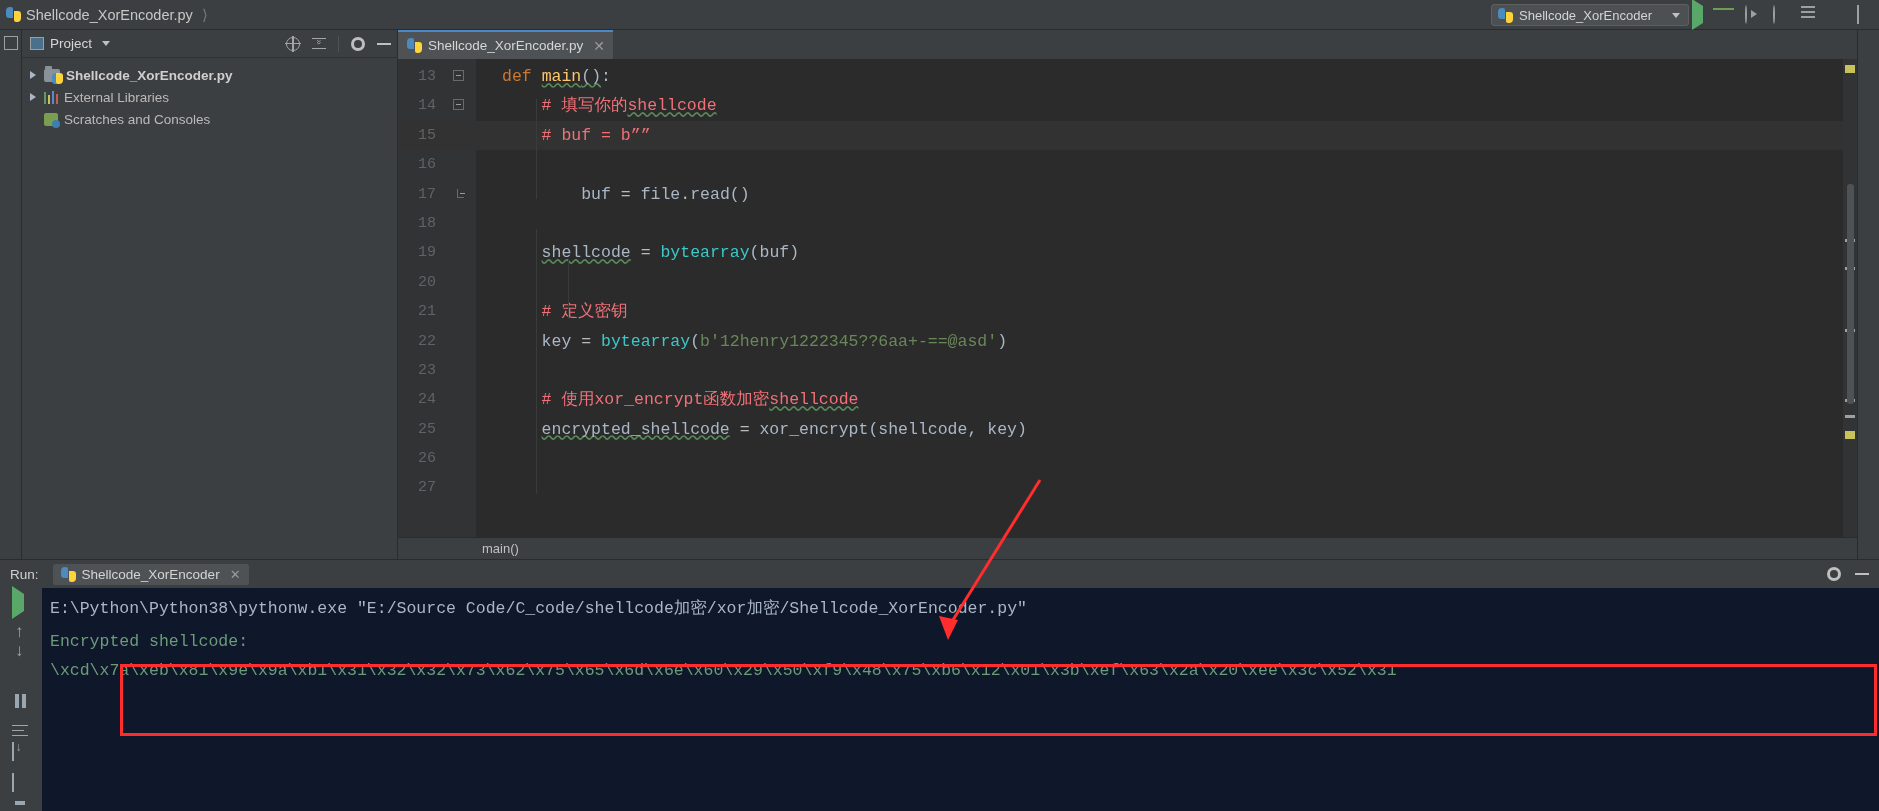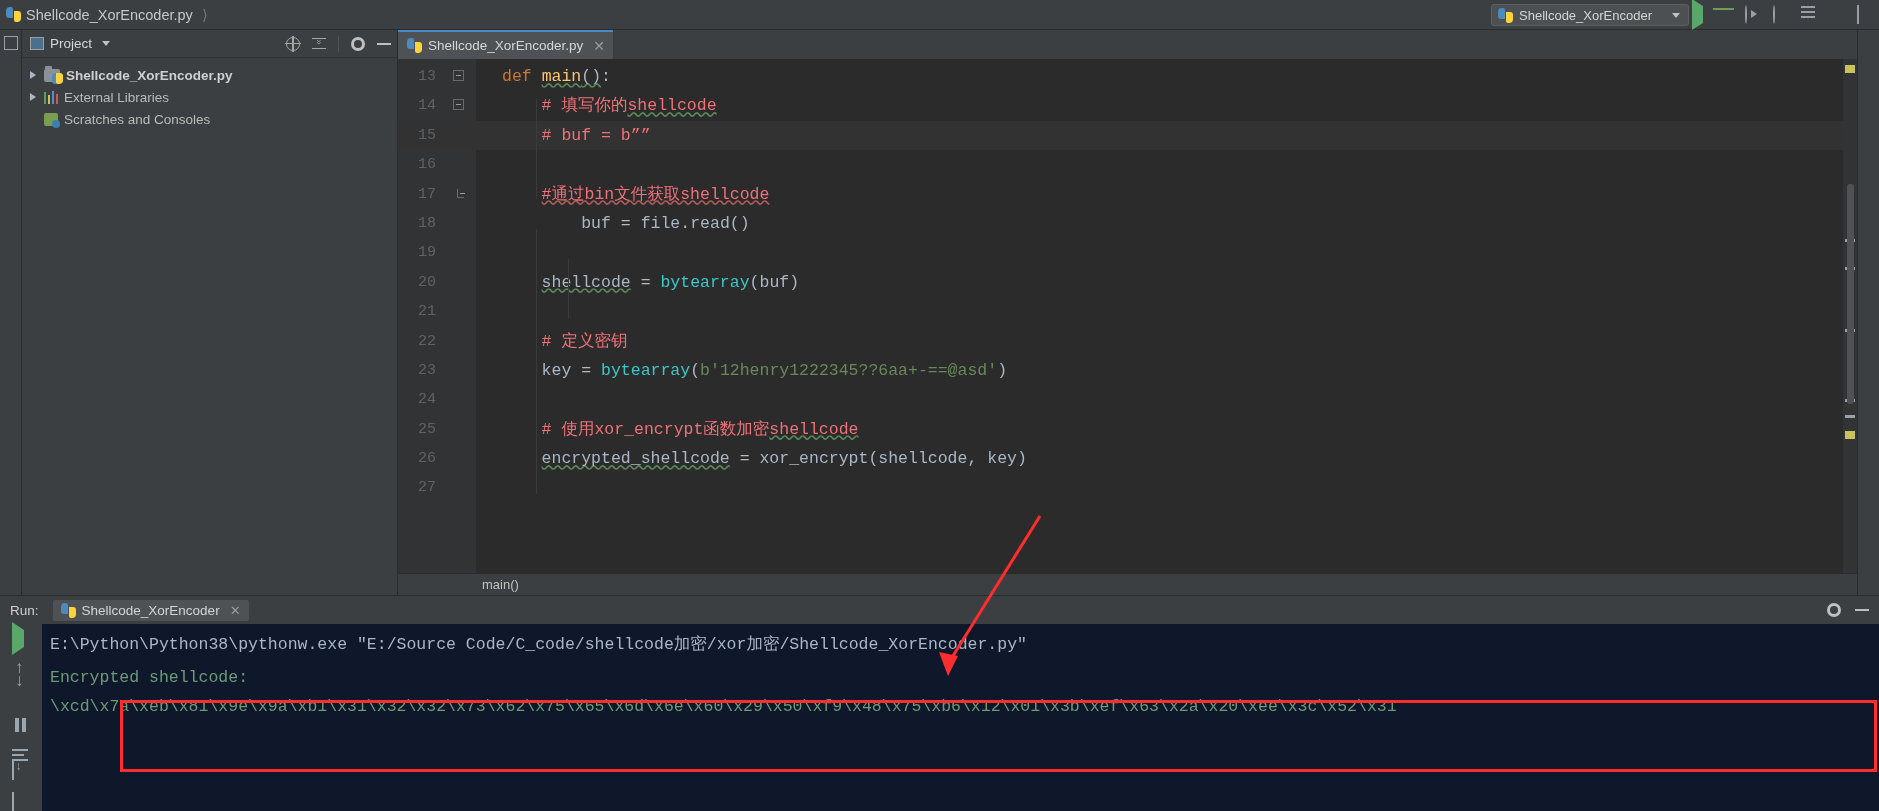--- a/index.html
+++ b/index.html
@@ -152,21 +152,21 @@
 
   
   .markers { width: 14px; background: #313335; flex: none; position: relative; }
   .mk { position: absolute; right: 2px; width: 10px; height: 3px; }
   .scrollthumb { position: absolute; right: 3px; width: 7px; background: #4f5254; border-radius: 3px; }
 
   
   .rightstrip { width: 22px; background: #3c3f41; border-left: 1px solid #2b2b2b; flex: none; }
 
   
-  .runpanel { height: 216px; background: #3c3f41; display: flex; flex-direction: column; flex: none; border-top: 1px solid #2b2b2b; position: relative; }
+  .runpanel { height: 252px; background: #3c3f41; display: flex; flex-direction: column; flex: none; border-top: 1px solid #2b2b2b; position: relative; }
   .run-head { height: 28px; display: flex; align-items: center; gap: 0px; padding-left: 10px; }
   .run-head .rlabel { font-size: 13.5px; color: #d0d0d0; margin-right: 14px; }
   .run-tab {
     display: flex; align-items: center; gap: 6px; padding: 3px 8px; background: #4e5254;
     font-size: 13.5px; color: #d4d4d4; border-radius: 2px;
   }
   .run-tab .x { color: #9a9a9a; font-size: 13px; margin-left: 4px; }
   .run-head-tools { margin-left: auto; display: flex; align-items: center; gap: 14px; padding-right: 10px; }
 
   .run-body { flex: 1; display: flex; min-height: 0; }
@@ -318,21 +318,20 @@
 
         <div class="code">
           <span class="indentguide" style="left:60px; top:40px; height:100px;"></span>
           <span class="indentguide" style="left:60px; top:170px; height:265px;"></span>
           <span class="indentguide" style="left:92px; top:200px; height:60px;"></span>
 
           <div class="cl"><span class="kw">def</span> <span class="fn wavy">main</span><span class="def wavy">()</span><span class="def">:</span></div>
           <div class="cl">    <span class="cmt">#</span> <span class="cmt">填写你的</span><span class="cmt wavy">shellcode</span></div>
           <div class="cl hl">    <span class="cmt">#</span> <span class="cmt">buf = b””</span></div>
           <div class="cl"> </div>
-          <div class="cl">    <span class="cmt wavy-r">#通过bin文件获取shellcode</span></div>
           <div class="cl">        <span class="var">buf</span> = <span class="var">file</span>.<span class="var">read</span><span class="def">()</span></div>
           <div class="cl"> </div>
           <div class="cl">    <span class="var wavy">shellcode</span> = <span class="bi">bytearray</span><span class="def">(</span><span class="var">buf</span><span class="def">)</span></div>
           <div class="cl"> </div>
           <div class="cl">    <span class="cmt">#</span> <span class="cmt">定义密钥</span></div>
           <div class="cl">    <span class="var">key</span> = <span class="bi">bytearray</span><span class="def">(</span><span class="str">b'12henry1222345??6aa+-==@asd'</span><span class="def">)</span></div>
           <div class="cl"> </div>
           <div class="cl">    <span class="cmt">#</span> <span class="cmt">使用</span><span class="cmt">xor_encrypt</span><span class="cmt">函数加密</span><span class="cmt wavy">shellcode</span></div>
           <div class="cl">    <span class="var wavy">encrypted_shellcode</span> = <span class="var">xor_encrypt</span><span class="def">(</span><span class="var">shellcode</span><span class="def">,</span> <span class="var">key</span><span class="def">)</span></div>
         </div>

